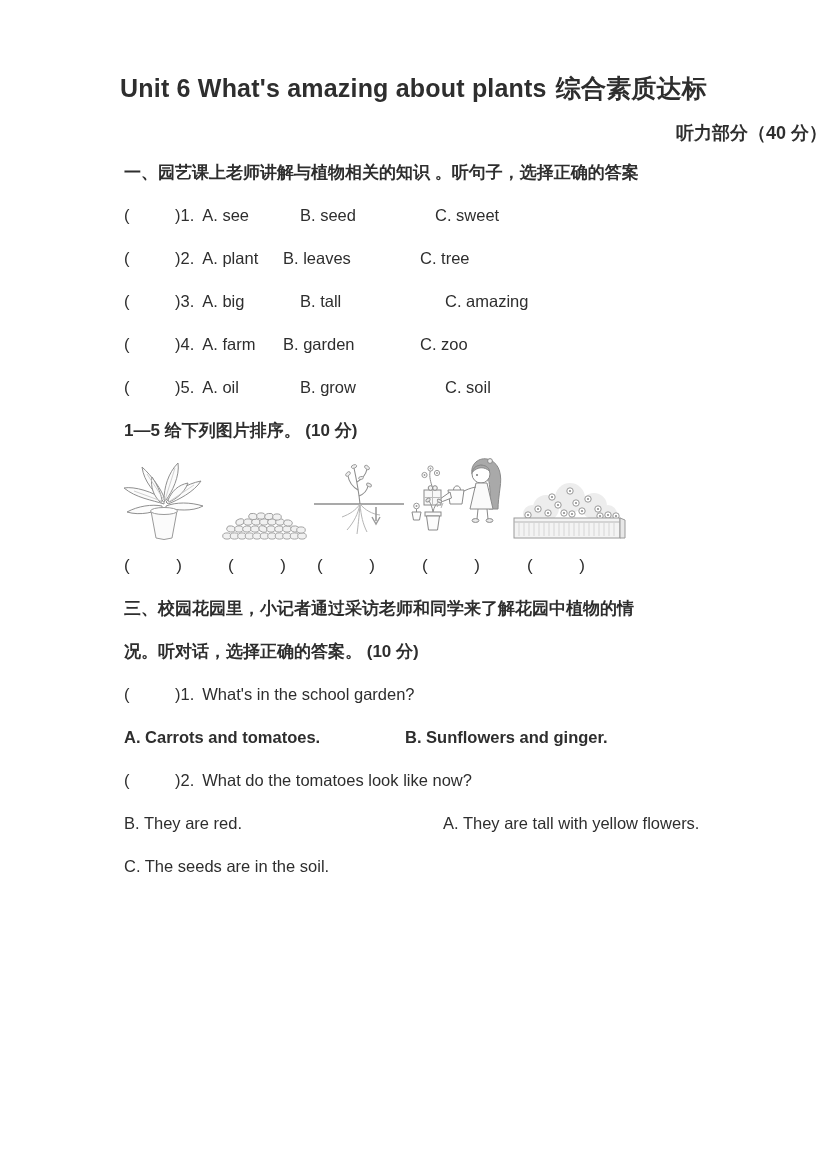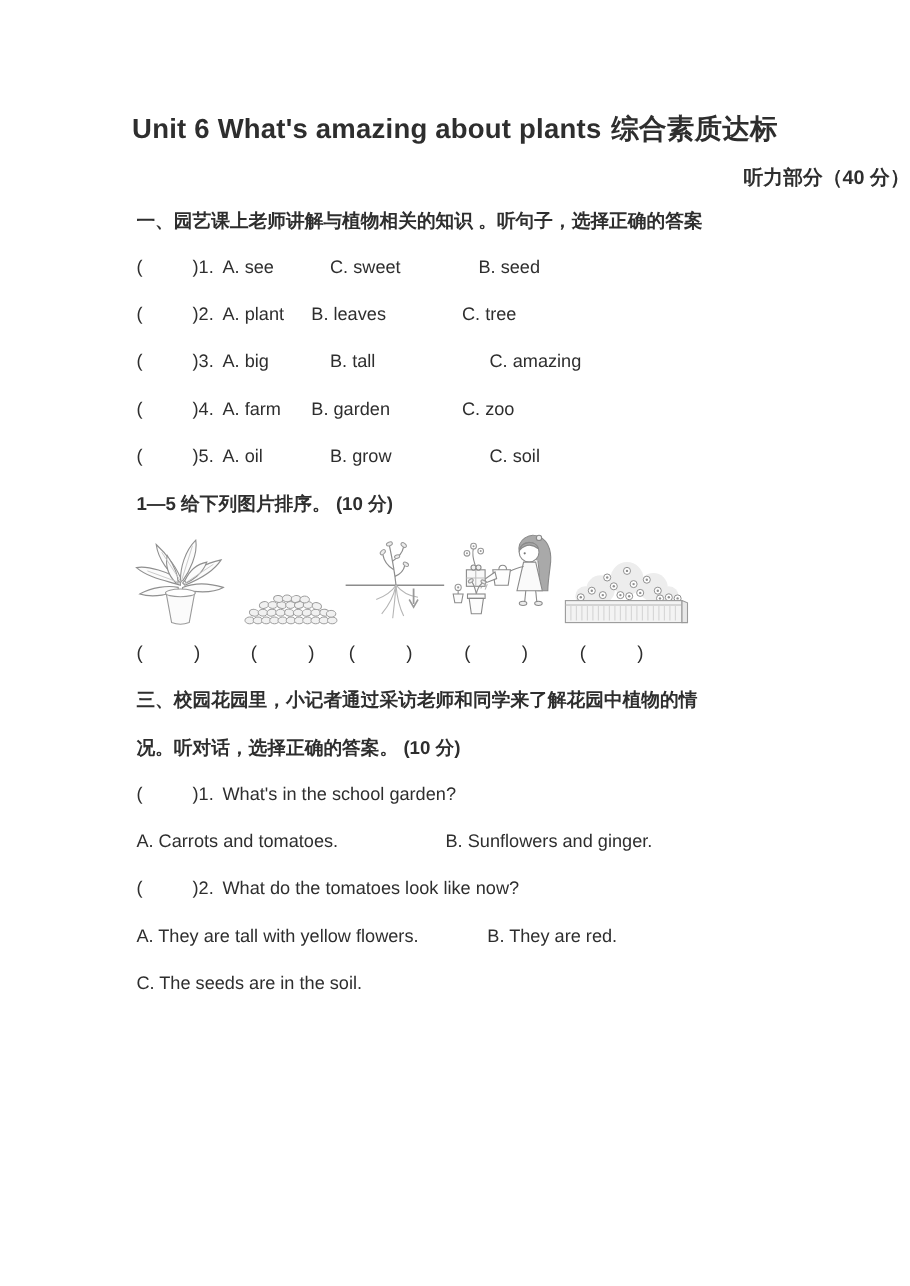--- a/index.html
+++ b/index.html
@@ -2,31 +2,31 @@
 <html><head>
 <meta charset="utf-8">
 <style>
   * { margin:0; padding:0; box-sizing:border-box; }
   html,body { background:#ffffff; }
   .page {
     position:relative; width:827px; height:1169px; background:#fff;
     font-family:"Liberation Sans","DejaVu Sans",sans-serif;
     color:#2e2e2e; overflow:hidden;
   }
-  .title { padding-top:100px; text-align:center; font-size:25px; font-weight:bold; letter-spacing:.2px; white-space:nowrap; }
+  .title { padding-top:72px; text-align:center; font-size:25px; font-weight:bold; letter-spacing:.2px; white-space:nowrap; }
   .title .zh { font-family:"Liberation Serif","DejaVu Serif",serif; font-weight:600; margin-left:9px; }
   .subtitle { margin-top:16px; text-align:right; font-size:18px; font-weight:bold; }
   .content { margin-left:124px; width:600px; margin-top:6px; }
   .hline { font-size:17px; font-weight:bold; line-height:43px; white-space:nowrap; }
   .row { display:grid; line-height:43px; font-size:16.5px; white-space:nowrap; }
   .s1row      { grid-template-columns:51px 125px 135px auto; }
   .s1row.alt  { grid-template-columns:51px 108px 137px auto; }
   .s1row.wide { grid-template-columns:51px 125px 145px auto; }
   .qrow   { grid-template-columns:51px auto; }
-  .optrow1 { grid-template-columns:281px auto; }
+  .optrow1 { grid-template-columns:281px auto;font-weight:bold; }
   .optrow2 { grid-template-columns:319px auto; }
   .optc { line-height:43px; font-size:16.5px; white-space:nowrap; }
   .opt { margin-left:8px; }
   .images { position:relative; height:90px; margin-top:2px; }
   .img { position:absolute; bottom:2px; }
   .img1 { left:-10px; } .img2 { left:96px; } .img3 { left:190px; }
   .img4 { left:286px; } .img5 { left:388px; }
   .blanks { position:relative; height:43px; line-height:43px; font-size:17px; }
   .blank { position:absolute; top:0; width:58px; display:flex; justify-content:space-between; }
   .b1{left:0;} .b2{left:104px;} .b3{left:193px;} .b4{left:298px;} .b5{left:403px;}
@@ -41,22 +41,22 @@
 
   <div class="subtitle">听力部分（40 分）</div>
 
   <div class="content">
 
     <div class="hline">一、园艺课上老师讲解与植物相关的知识 。听句子，选择正确的答案</div>
 
     <div class="row s1row">
       <span>(</span>
       <span><span>)1.</span><span class="opt">A. see</span></span>
+      <span>B. seed</span>
       <span>C. sweet</span>
-      <span>B. seed</span>
     </div>
     <div class="row s1row alt">
       <span>(</span>
       <span><span>)2.</span><span class="opt">A. plant</span></span>
       <span>B. leaves</span>
       <span>C. tree</span>
     </div>
     <div class="row s1row wide">
       <span>(</span>
       <span><span>)3.</span><span class="opt">A. big</span></span>
@@ -289,19 +289,19 @@
     <div class="row optrow1">
       <span>A. Carrots and tomatoes.</span>
       <span>B. Sunflowers and ginger.</span>
     </div>
 
     <div class="row qrow">
       <span>(</span>
       <span><span>)2.</span><span class="opt">What do the tomatoes look like now?</span></span>
     </div>
     <div class="row optrow2">
+      <span>B. They are red.</span>
       <span>A. They are tall with yellow flowers.</span>
-      <span>B. They are red.</span>
     </div>
     <div class="optc">C. The seeds are in the soil.</div>
 
   </div>
 </div>
 
 </body></html>

